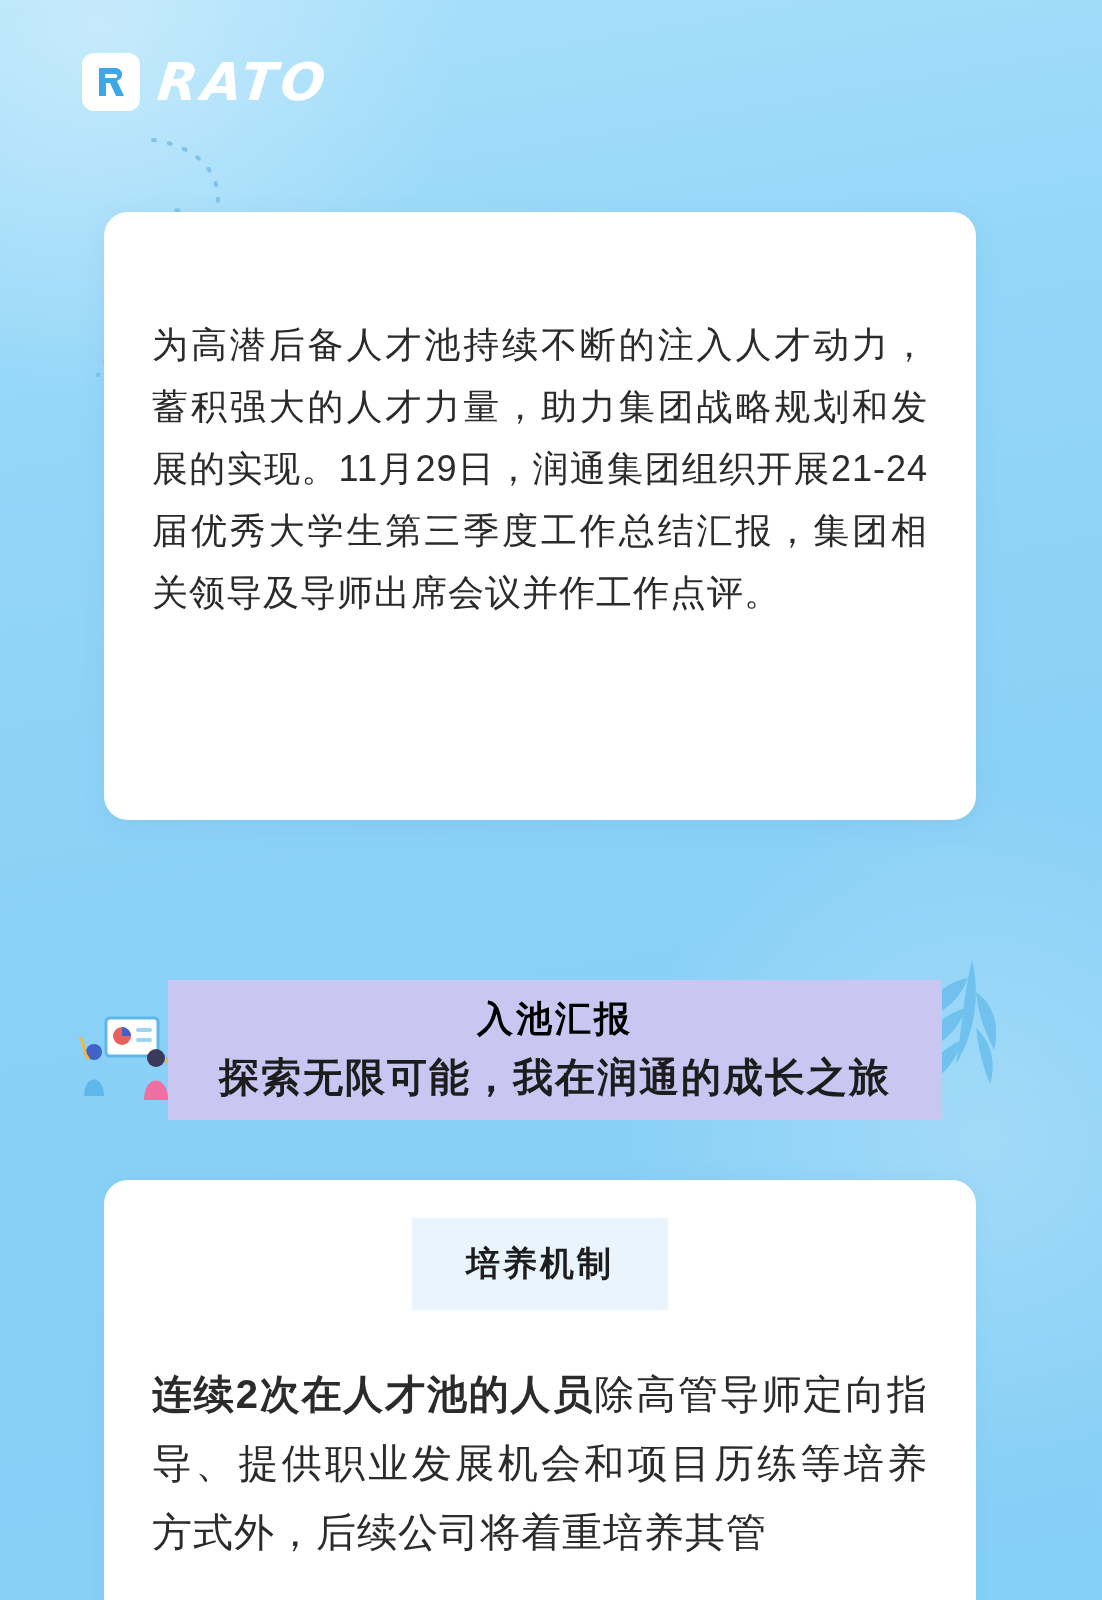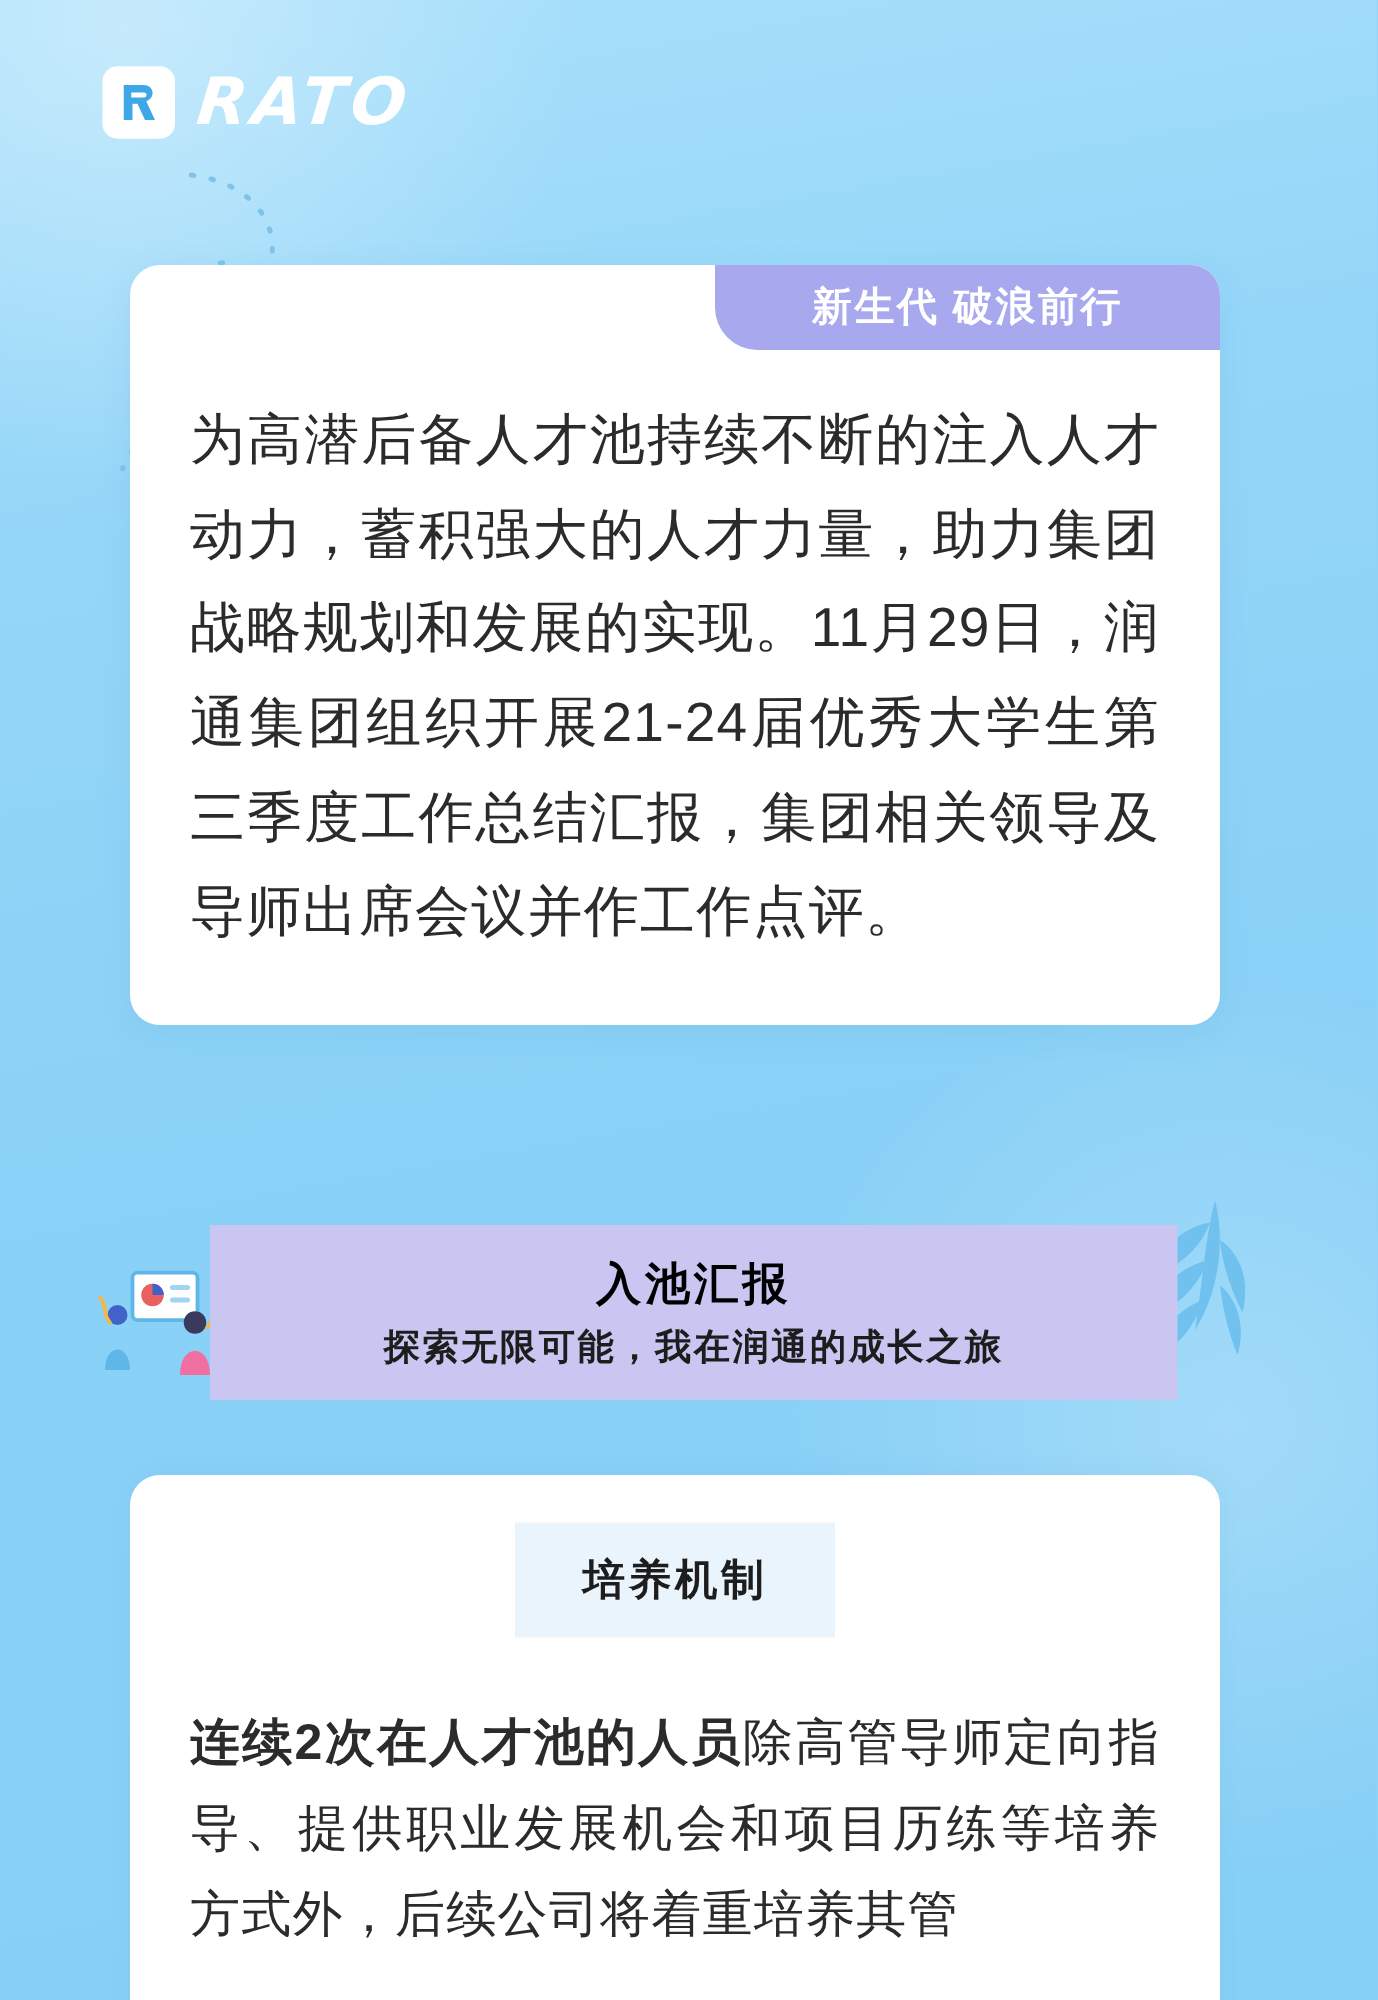--- a/index.html
+++ b/index.html
@@ -107,21 +107,21 @@
     color: #ffffff;
     font-size: 32px;
     font-weight: bold;
     letter-spacing: 2px;
   }
   .intro-body {
     position: absolute;
     left: 48px;
     right: 48px;
     top: 102px;
-    font-size: 44px;
+    font-size: 36px;
     line-height: 1.72;
     color: #2b2b2b;
     letter-spacing: 1px;
     text-align: justify;
   }
 
   
   .section-banner {
     position: absolute;
     left: 168px;
@@ -135,21 +135,21 @@
     justify-content: center;
     gap: 6px;
   }
   .section-banner .line1 {
     font-size: 36px;
     font-weight: bold;
     color: #000000;
     letter-spacing: 3px;
   }
   .section-banner .line2 {
-    font-size: 29px;
+    font-size: 40px;
     font-weight: bold;
     color: #1d1d1d;
     letter-spacing: 2px;
   }
   .banner-art {
     position: absolute;
     left: 76px;
     top: 1008px;
     width: 108px;
     height: 96px;
@@ -223,23 +223,20 @@
     <div class="logo-mark">
       <svg width="40" height="40" viewBox="0 0 40 40">
         <path d="M8 34 L8 6 L24 6 C32 6 34 16 26 19 L33 34 L25 34 L19 21 L15 21 L15 34 Z" fill="#3ea7e8"></path>
         <path d="M14 12 L24 12 C27 12 27 16 24 16 L14 16 Z" fill="#ffffff"></path>
       </svg>
     </div>
     <div class="logo-text">RATO</div>
   </div>
 
   <div class="intro-card">
-    <div class="intro-ribbon">
-      <span>新生代 破浪前行</span>
-    </div>
     <div class="intro-body">为高潜后备人才池持续不断的注入人才动力，蓄积强大的人才力量，助力集团战略规划和发展的实现。11月29日，润通集团组织开展21-24届优秀大学生第三季度工作总结汇报，集团相关领导及导师出席会议并作工作点评。</div>
   </div>
 
   <svg class="banner-art" viewBox="0 0 108 96">
     <rect x="30" y="10" width="52" height="38" rx="4" fill="#ffffff" stroke="#5fb6e8" stroke-width="3"></rect>
     <circle cx="46" cy="28" r="9" fill="#e8615f"></circle>
     <path d="M46 19 A9 9 0 0 1 55 28 L46 28 Z" fill="#3f63c8"></path>
     <rect x="60" y="20" width="16" height="4" rx="2" fill="#9fd4f2"></rect>
     <rect x="60" y="30" width="16" height="4" rx="2" fill="#9fd4f2"></rect>
     <circle cx="18" cy="44" r="8" fill="#3f63c8"></circle>

